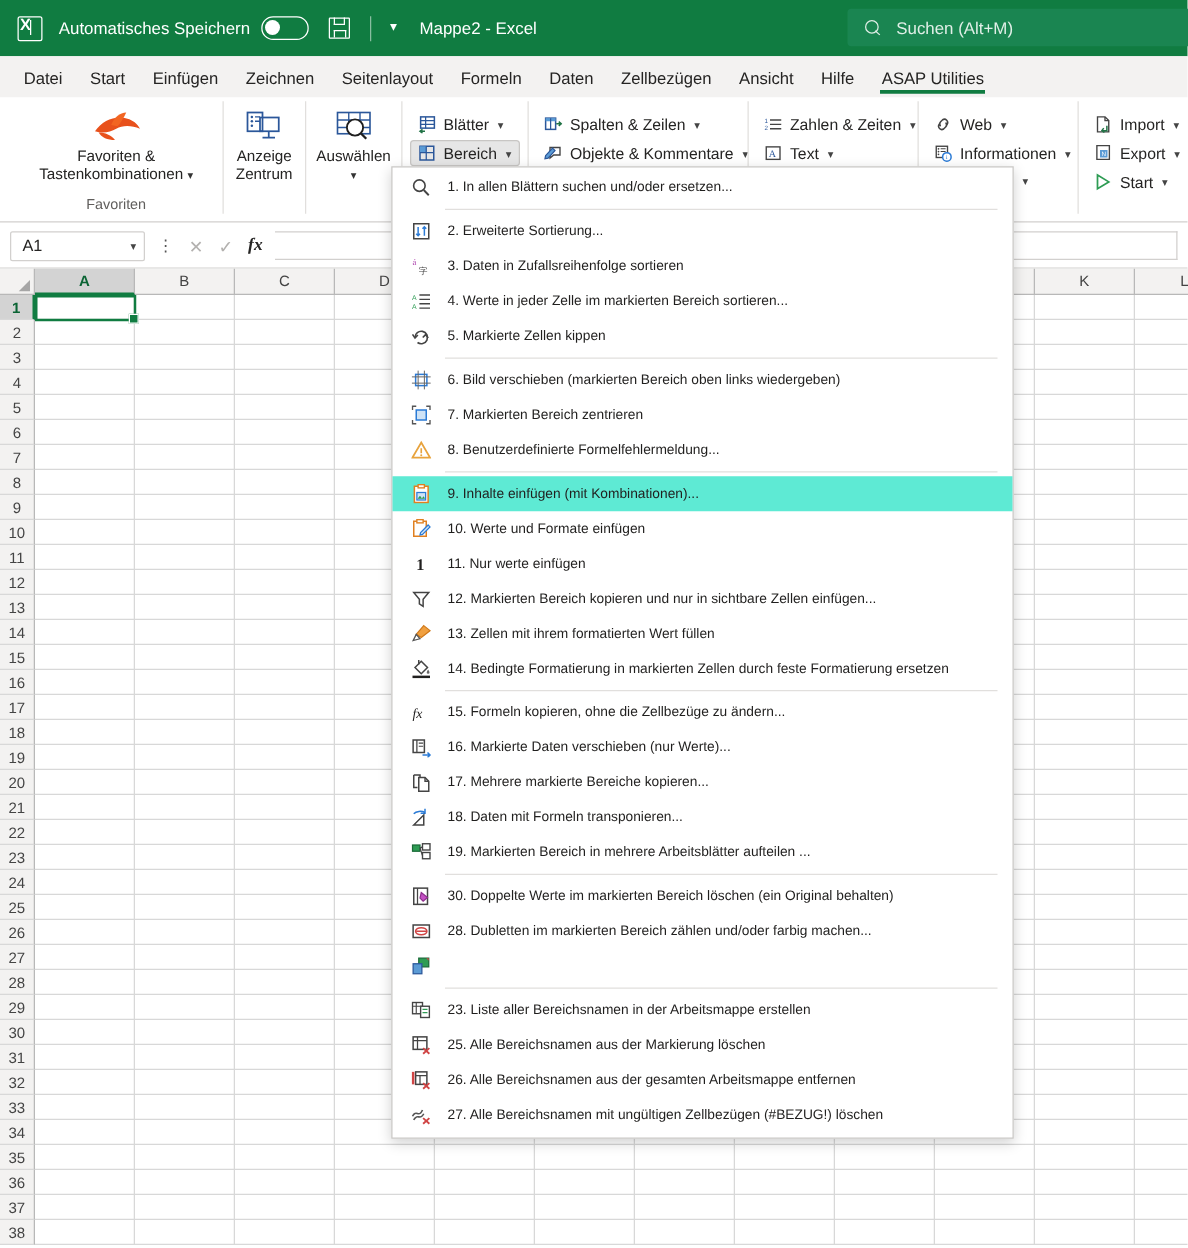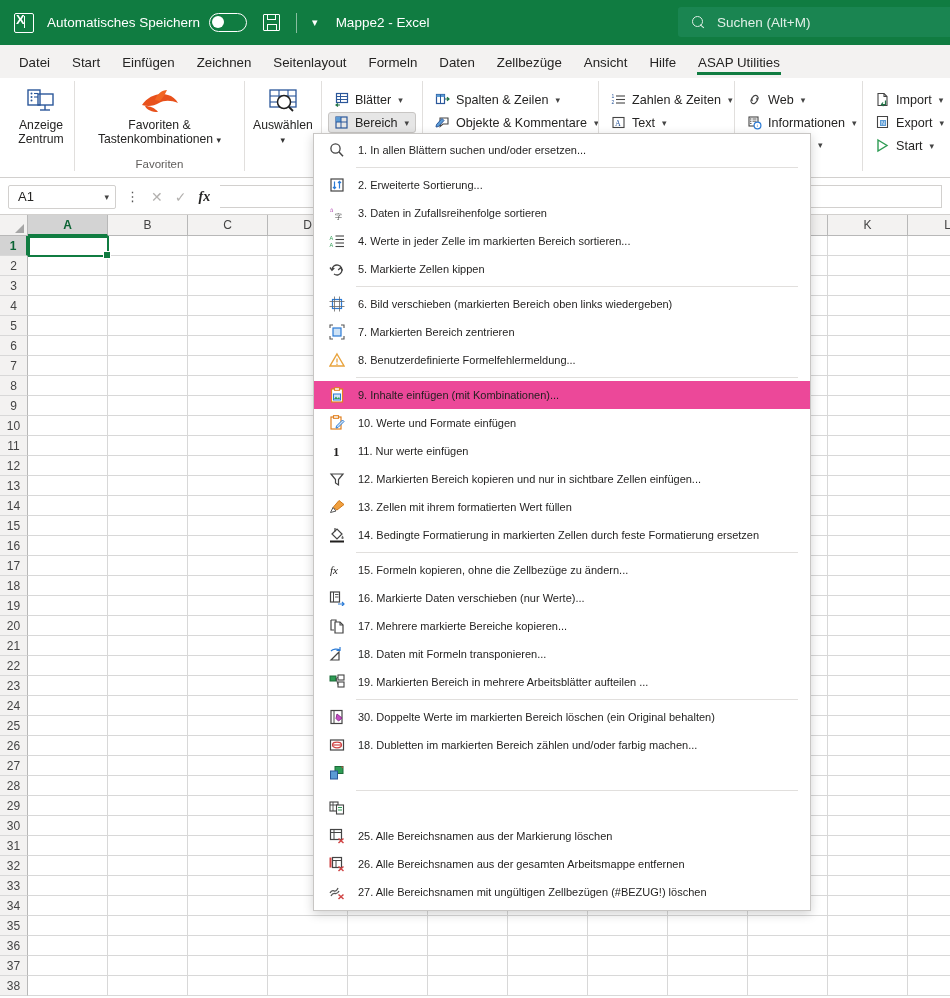--- a/index.html
+++ b/index.html
@@ -224,21 +224,21 @@
     background: #ffffff;
     border: 1px solid #c8c6c4;
     box-shadow: 0 3px 10px rgba(0,0,0,.18);
     z-index: 50;
     padding: 2px 0;
   }
   .mi {
     height: 28px; display: flex; align-items: center; cursor: pointer;
     padding-left: 12px;
   }
-  .mi.hl { background: #ec4899; }
+  .mi.hl { background: #5eead4; }
   .mi .micon {
     width: 22px; height: 20px; flex: none; margin-right: 10px;
     display: flex; align-items: center; justify-content: center;
     font-size: 13px; color: #444;
   }
   .mi .mlbl {
     font-size: 11px; color: #201f1e; white-space: nowrap;
     font-family: "Liberation Sans", sans-serif;
   }
   .msep {
@@ -265,28 +265,46 @@
 </div>
 
 <div id="tabbar">
     <div class="tab">Datei</div>
     <div class="tab">Start</div>
     <div class="tab">Einfügen</div>
     <div class="tab">Zeichnen</div>
     <div class="tab">Seitenlayout</div>
     <div class="tab">Formeln</div>
     <div class="tab">Daten</div>
-    <div class="tab">Zellbezüge</div>
+    <div class="tab">Zellbezügen</div>
     <div class="tab">Ansicht</div>
     <div class="tab">Hilfe</div>
     <div class="tab active">ASAP Utilities</div>
   </div>
 
 <div id="ribbon">
   <div id="ribbon-inner">
+
+    <div class="rgroup" style="width:175px;">
+      <div class="bigbtn" style="padding-top:6px;">
+        <span class="ic">
+          <svg width="42" height="28" viewBox="0 0 42 28">
+            <path d="M4 18 C10 9, 21 5, 30 8 C34 9, 38 12, 40 16 C33 13, 26 13, 21 16 C16 19, 10 20, 4 18 Z" fill="#e8511c"></path>
+            <path d="M17 13 C19 7, 24 3, 29 3 C27 7, 25 11, 22 14 Z" fill="#f26522"></path>
+            <path d="M7 19 C12 19, 17 21, 20 25 C14 25, 9 23, 7 19 Z" fill="#e8511c"></path>
+          </svg>
+        </span>
+        <span class="lbl">
+          <span>Favoriten &amp;</span><br>
+          <span>Tastenkombinationen</span>
+          <span class="caret">▾</span>
+        </span>
+      </div>
+      <div class="grp-label">Favoriten</div>
+    </div>
 
     <div class="rgroup" style="width:66px;">
       <div class="bigbtn" style="padding-top:6px;">
         <span class="ic">
           <svg width="34" height="28" viewBox="0 0 34 28">
             <rect x="4" y="3" width="12" height="15" fill="none" stroke="#2b579a" stroke-width="1.4"></rect>
             <circle cx="7.5" cy="6.5" r="1" fill="#2b579a"></circle>
               <circle cx="7.5" cy="10" r="1" fill="#2b579a"></circle>
               <circle cx="7.5" cy="13.5" r="1" fill="#2b579a"></circle>
             <line x1="10" y1="6.5" x2="14" y2="6.5" stroke="#2b579a" stroke-width="1.1"></line>
@@ -294,38 +312,20 @@
             <rect x="14" y="7" width="15" height="11" fill="none" stroke="#2b579a" stroke-width="1.4"></rect>
             <line x1="21" y1="18" x2="21" y2="23" stroke="#2b579a" stroke-width="1.4"></line>
             <line x1="16" y1="23" x2="26" y2="23" stroke="#2b579a" stroke-width="1.4"></line>
           </svg>
         </span>
         <span class="lbl">
           <span>Anzeige</span><br>
           <span>Zentrum</span>
         </span>
       </div>
-    </div>
-
-    <div class="rgroup" style="width:175px;">
-      <div class="bigbtn" style="padding-top:6px;">
-        <span class="ic">
-          <svg width="42" height="28" viewBox="0 0 42 28">
-            <path d="M4 18 C10 9, 21 5, 30 8 C34 9, 38 12, 40 16 C33 13, 26 13, 21 16 C16 19, 10 20, 4 18 Z" fill="#e8511c"></path>
-            <path d="M17 13 C19 7, 24 3, 29 3 C27 7, 25 11, 22 14 Z" fill="#f26522"></path>
-            <path d="M7 19 C12 19, 17 21, 20 25 C14 25, 9 23, 7 19 Z" fill="#e8511c"></path>
-          </svg>
-        </span>
-        <span class="lbl">
-          <span>Favoriten &amp;</span><br>
-          <span>Tastenkombinationen</span>
-          <span class="caret">▾</span>
-        </span>
-      </div>
-      <div class="grp-label">Favoriten</div>
     </div>
 
     <div class="rgroup" style="width:77px;">
       <div class="bigbtn" style="padding-top:6px;">
         <span class="ic">
           <svg width="36" height="28" viewBox="0 0 36 28">
             <rect x="5" y="3" width="26" height="17" fill="none" stroke="#2b579a" stroke-width="1.3"></rect>
             <line x1="5" y1="9" x2="31" y2="9" stroke="#2b579a" stroke-width="1.1"></line>
             <line x1="5" y1="15" x2="31" y2="15" stroke="#2b579a" stroke-width="1.1"></line>
             <line x1="14" y1="3" x2="14" y2="20" stroke="#2b579a" stroke-width="1.1"></line>
@@ -1238,21 +1238,21 @@
       <span class="mlbl">30. Doppelte Werte im markierten Bereich löschen (ein Original behalten)</span>
     </div>
     <div class="mi">
       <span class="micon">
         <svg width="16" height="16" viewBox="0 0 16 16">
           <rect x="1.5" y="3" width="13" height="10" fill="none" stroke="#444" stroke-width="1.2"></rect>
           <ellipse cx="8" cy="8" rx="4.5" ry="2.8" fill="none" stroke="#d04545" stroke-width="1.3"></ellipse>
           <line x1="4" y1="8" x2="12" y2="8" stroke="#d04545" stroke-width="1.2"></line>
         </svg>
       </span>
-      <span class="mlbl">18. Dubletten im markierten Bereich zählen und/oder farbig machen...</span>
+      <span class="mlbl">28. Dubletten im markierten Bereich zählen und/oder farbig machen...</span>
     </div>
     <div class="mi">
       <span class="micon">
         <svg width="16" height="16" viewBox="0 0 16 16">
           <rect x="6" y="1.5" width="8" height="7" fill="#2e9c54" stroke="#1b6b38" stroke-width="1"></rect>
           <rect x="1.5" y="6" width="7" height="8" fill="#5b9bd5" stroke="#2b579a" stroke-width="1"></rect>
           <path d="M12 1.5 L14 1.5 L14 3.5 Z" fill="#d04545"></path>
         </svg>
       </span>
     </div>
@@ -1261,20 +1261,21 @@
       <span class="micon">
         <svg width="16" height="16" viewBox="0 0 16 16">
           <rect x="1" y="2" width="8" height="9" fill="none" stroke="#444" stroke-width="1.1"></rect>
           <line x1="1" y1="5" x2="9" y2="5" stroke="#444" stroke-width=".9"></line>
           <line x1="4" y1="2" x2="4" y2="11" stroke="#444" stroke-width=".9"></line>
           <rect x="7.5" y="5" width="7" height="9" fill="#fff" stroke="#444" stroke-width="1.1"></rect>
           <line x1="9" y1="7.5" x2="13" y2="7.5" stroke="#2e9c54" stroke-width="1"></line>
           <line x1="9" y1="10" x2="13" y2="10" stroke="#2e9c54" stroke-width="1"></line>
         </svg>
       </span>
+      <span class="mlbl">23. Liste aller Bereichsnamen in der Arbeitsmappe erstellen</span>
     </div>
     <div class="mi">
       <span class="micon">
         <svg width="16" height="16" viewBox="0 0 16 16">
           <rect x="1.5" y="1.5" width="11" height="10" fill="none" stroke="#444" stroke-width="1.2"></rect>
           <line x1="1.5" y1="4.5" x2="12.5" y2="4.5" stroke="#444" stroke-width="1"></line>
           <line x1="5" y1="1.5" x2="5" y2="11.5" stroke="#444" stroke-width="1"></line>
           <path d="M9.5 10.5 L14.5 15 M14.5 10.5 L9.5 15" stroke="#d04545" stroke-width="1.5"></path>
         </svg>
       </span>

